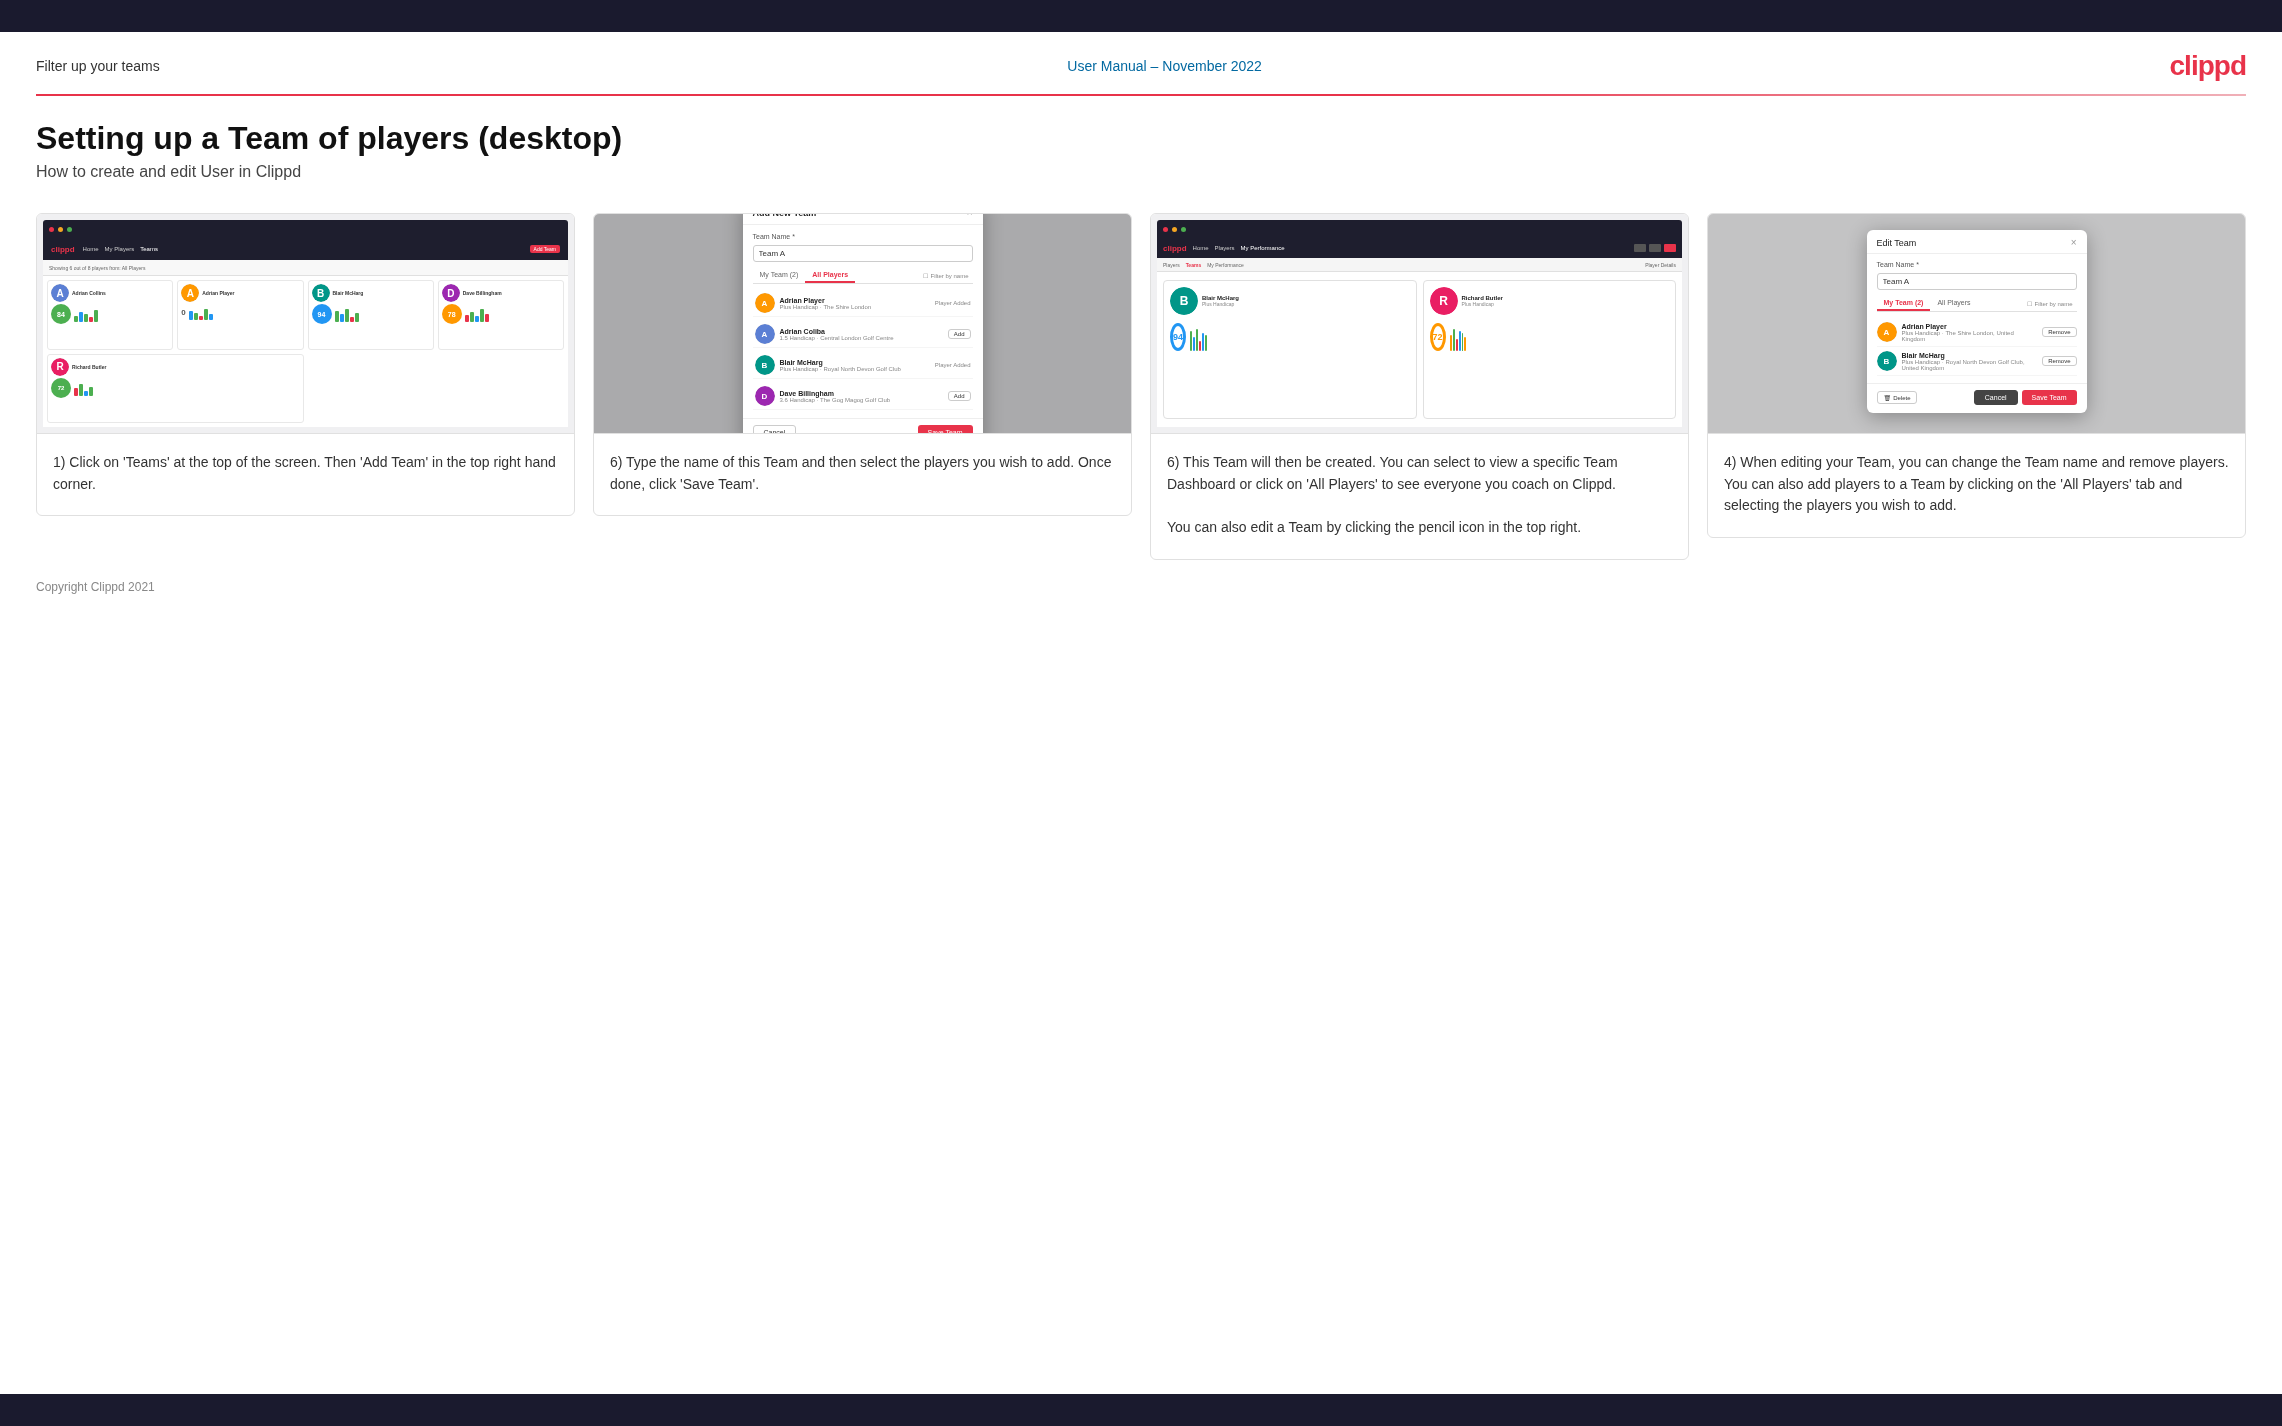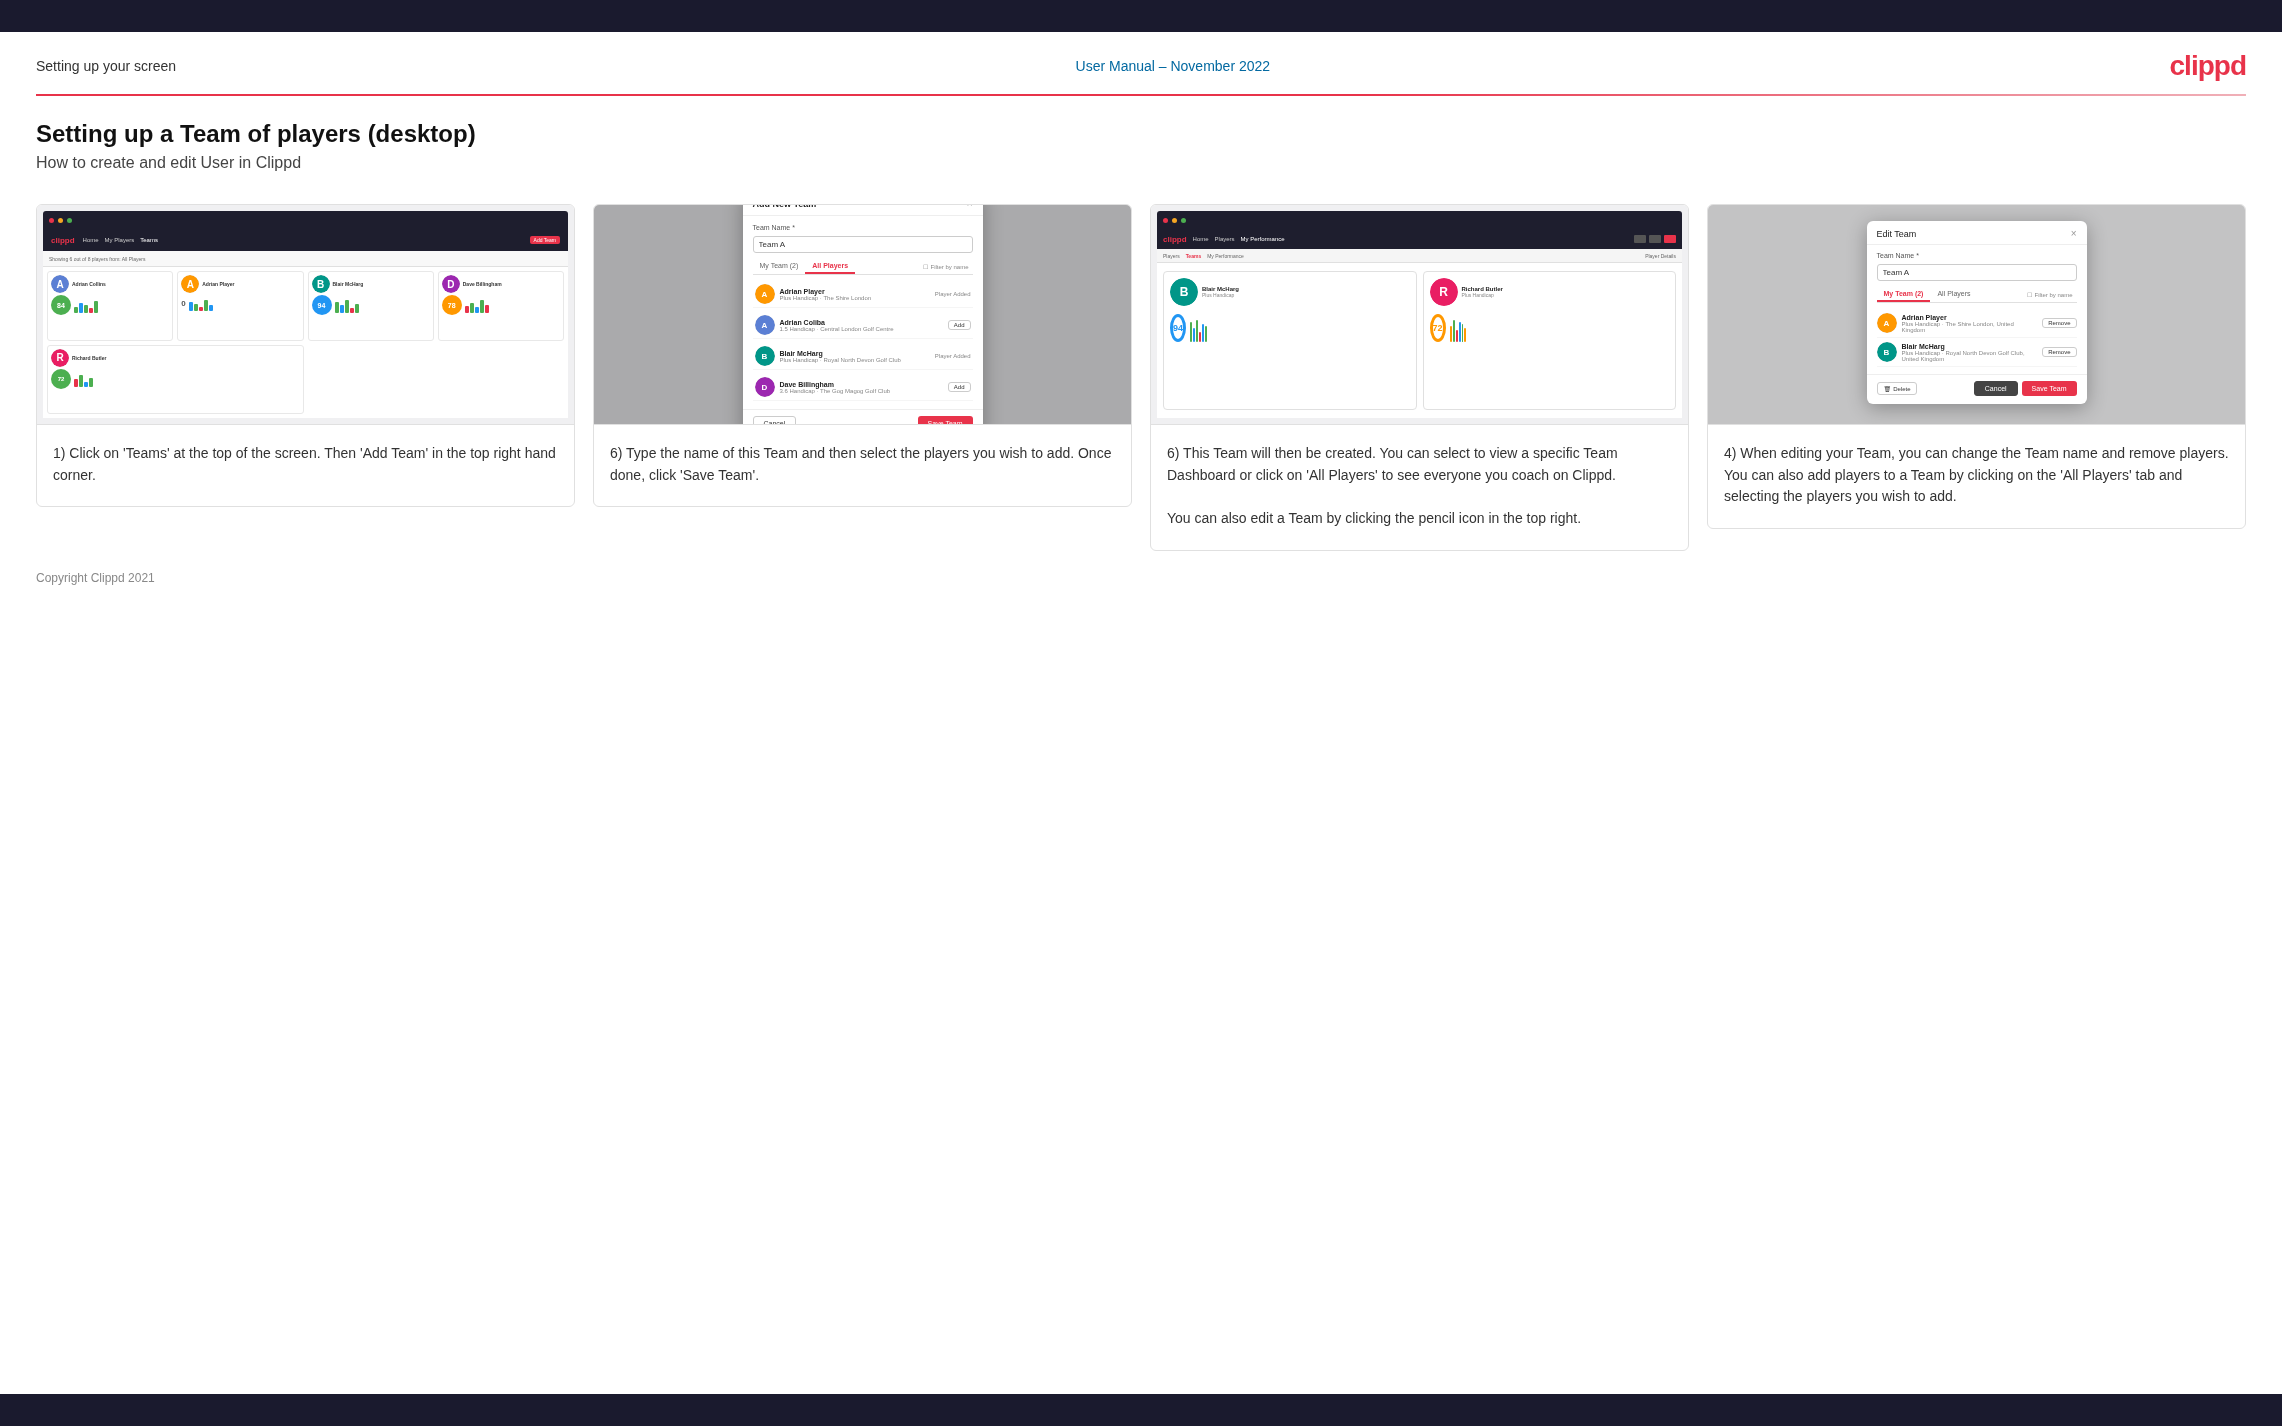--- a/index.html
+++ b/index.html
@@ -48,21 +48,21 @@
       height: 2px;
       background: linear-gradient(to right, #e8334a 60%, #f0b0b8 100%);
       margin: 0 36px 24px 36px;
     }
 
     
     .page-title-section {
       padding: 0 36px 32px 36px;
     }
     .page-title-section h1 {
-      font-size: 24px;
+      font-size: 32px;
       font-weight: 700;
       color: #111;
       margin-bottom: 6px;
     }
     .page-title-section p {
       font-size: 16px;
       color: #444;
     }
 
     
@@ -595,21 +595,21 @@
     .cb-blue { background: #2196f3; }
     .cb-red { background: #e8334a; }
     .cb-orange { background: #ff9800; }
   </style>
 </head>
 <body>
 
 <div class="top-bar"></div>
 
 <div class="header">
-  <div class="header-left">Setting up your screen</div>
+  <div class="header-left">Filter up your teams</div>
   <div class="header-center">User Manual – November 2022</div>
   <div class="header-right">
     <span class="logo">clippd</span>
   </div>
 </div>
 <div class="header-divider"></div>
 
 <div class="page-title-section">
   <h1>Setting up a Team of players (desktop)</h1>
   <p>How to create and edit User in Clippd</p>

